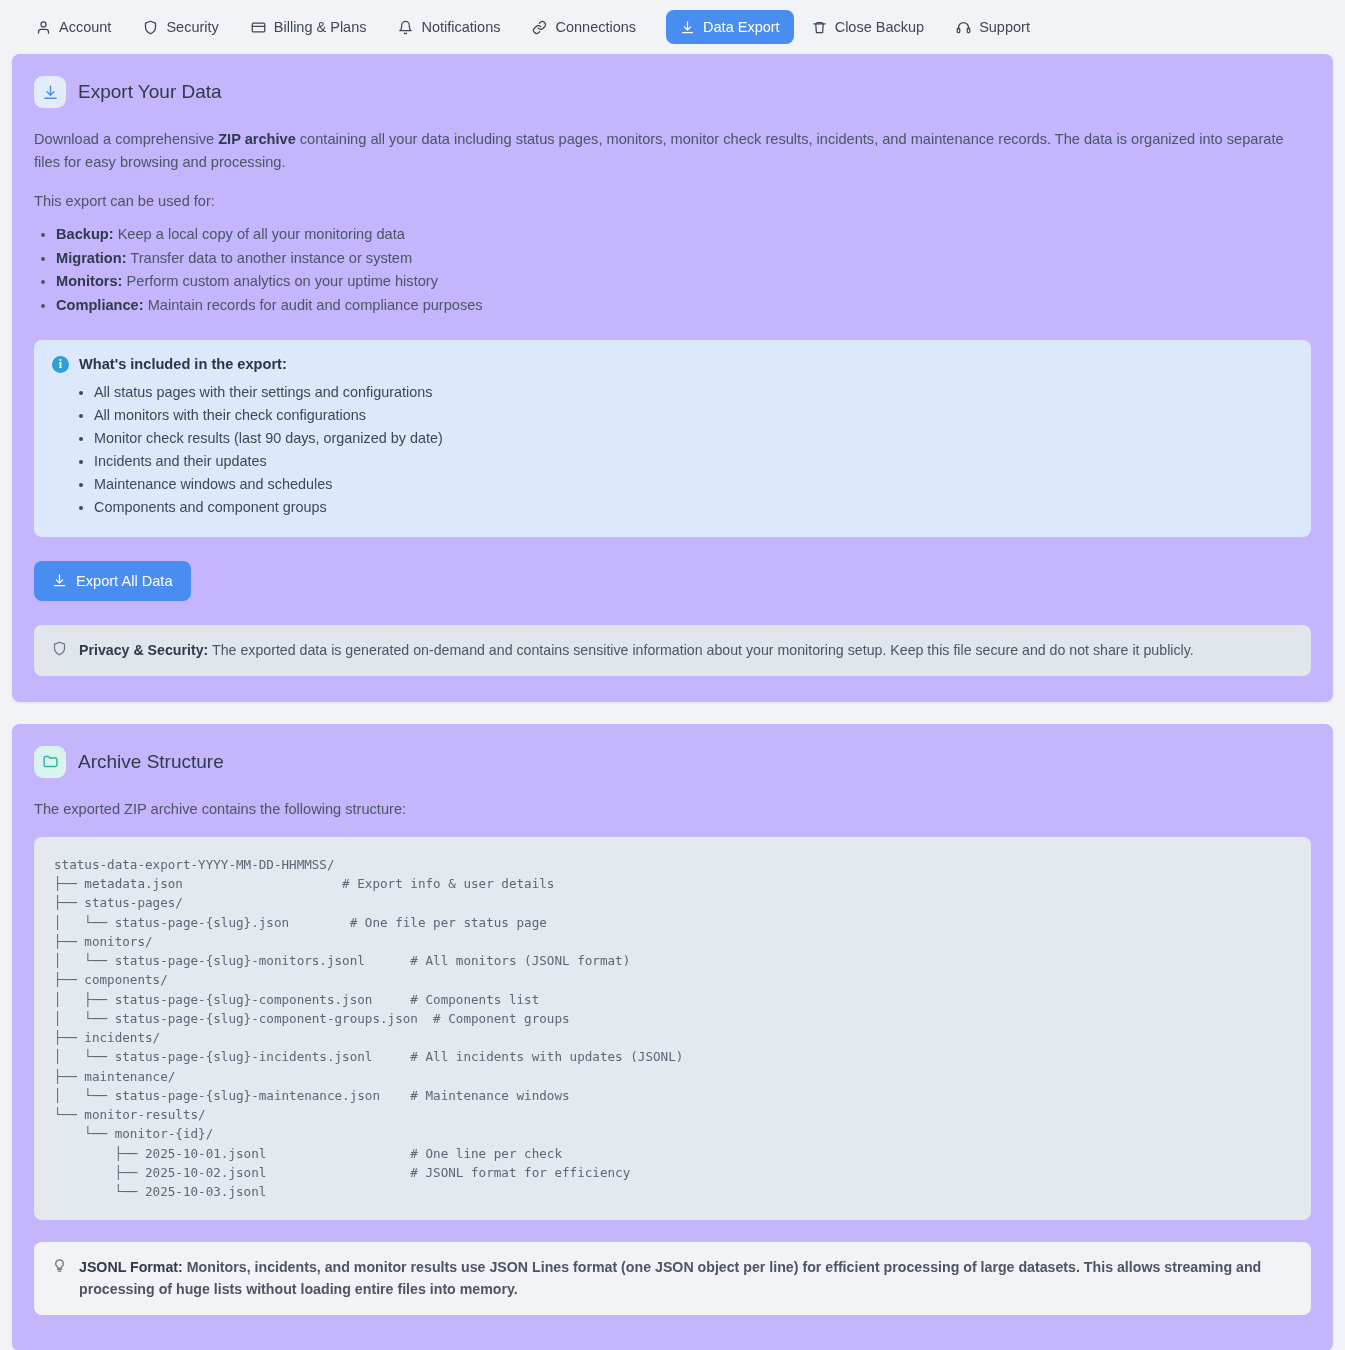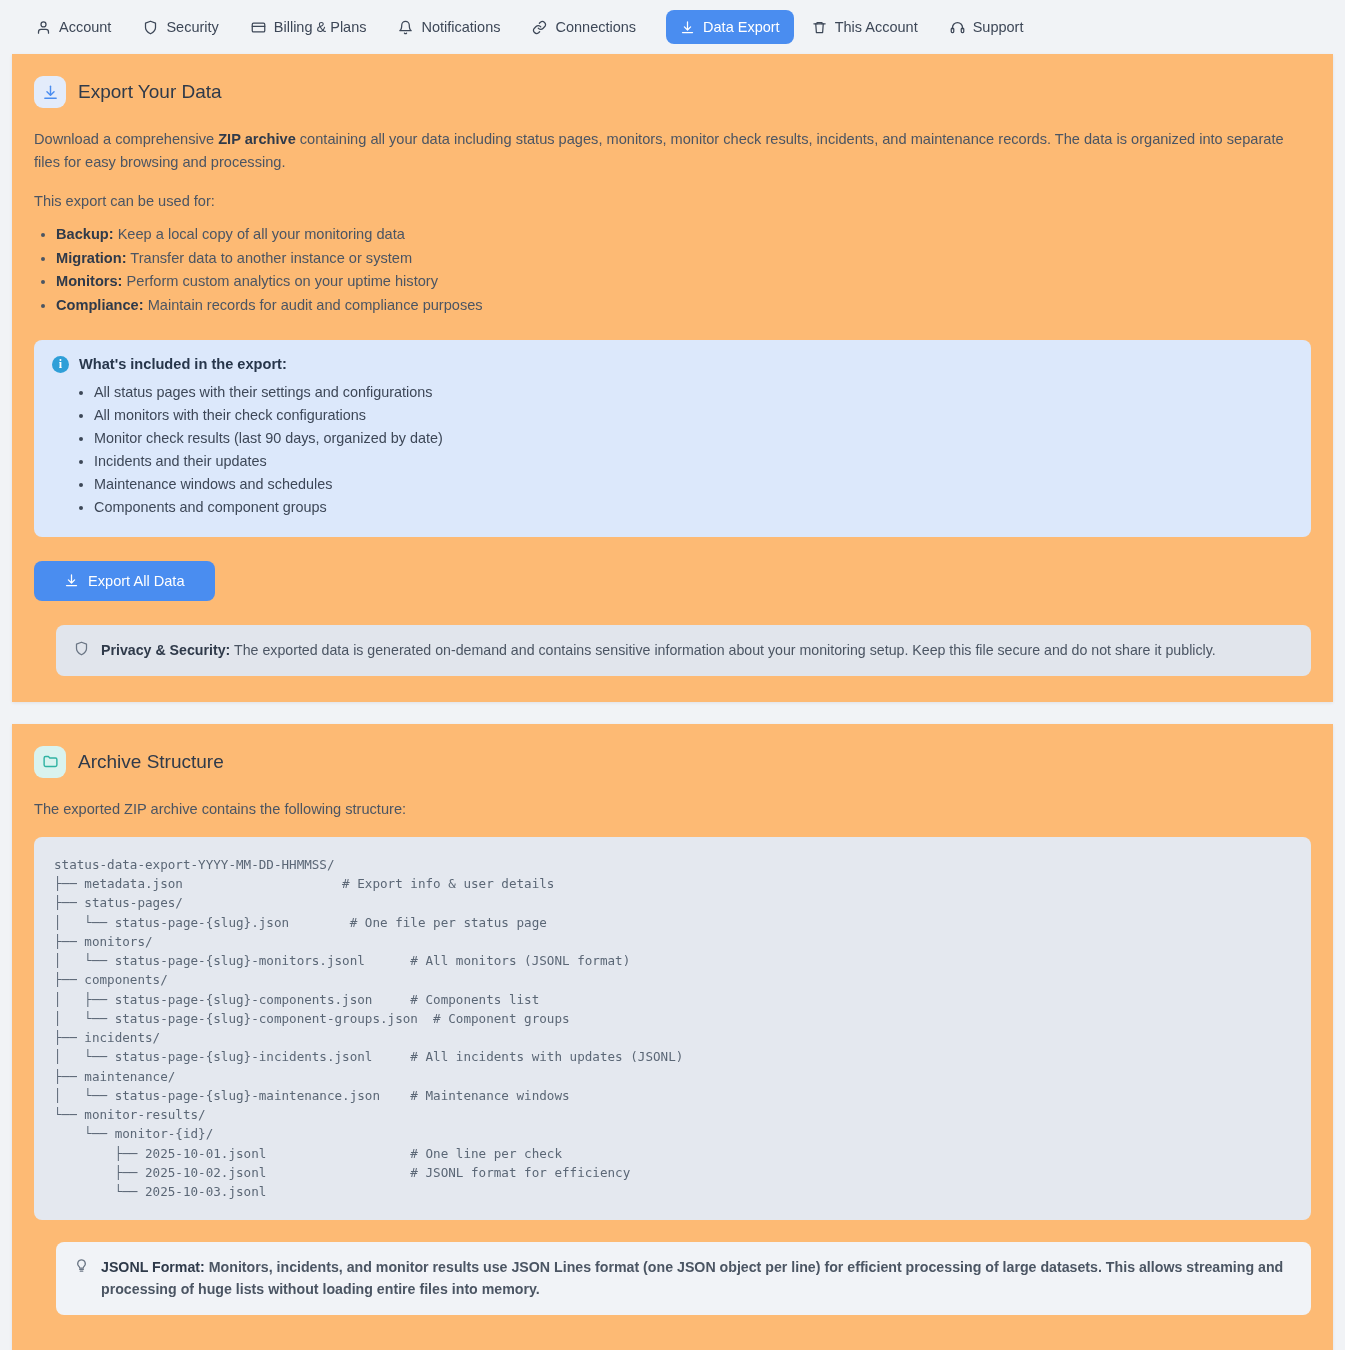--- a/index.html
+++ b/index.html
@@ -37,22 +37,22 @@
   .nav-item.active {
     background: #4a8df0;
     color: #ffffff;
     margin-left: 12px;
   }
   .nav-ico { display: inline-flex; width: 15px; height: 15px; align-items: center; justify-content: center; }
   .nav-ico svg { width: 15px; height: 15px; display: block; }
 
   
   .card {
-    background: #fdba74;
-    border-radius: 0;
+    background: #c4b5fd;
+    border-radius: 8px;
     margin: 0 12px 22px 12px;
     padding: 22px 22px 26px 22px;
     box-shadow: 0 1px 3px rgba(20,30,50,0.08);
   }
   .card-head {
     display: flex;
     align-items: center;
     gap: 12px;
     margin-bottom: 20px;
   }
@@ -129,40 +129,39 @@
 
   
   .btn-export {
     display: inline-flex;
     align-items: center;
     gap: 9px;
     background: #4a8df0;
     color: #ffffff;
     border: none;
     border-radius: 8px;
-    padding: 12px 30px;
+    padding: 12px 18px;
     font-size: 14.6px;
     font-family: "Liberation Sans", sans-serif;
     cursor: pointer;
     margin-bottom: 24px;
   }
   .btn-export svg { width: 15px; height: 15px; display: block; }
 
   
   .notice {
     background: #e1e5ec;
     border-radius: 8px;
     padding: 14px 18px;
     font-size: 14.2px;
     line-height: 1.6;
     color: #4b5563;
     display: flex;
     gap: 12px;
     align-items: flex-start;
-    margin-left: 22px;
   }
   .notice.light { background: #f1f3f7; font-weight: bold; }
   .notice .n-ico { flex: none; margin-top: 2px; color: #6b7685; }
   .notice .n-ico svg { width: 15px; height: 15px; display: block; }
   .notice b { color: #2f3a4a; }
 
   
   .tree {
     background: #e4e8ef;
     border-radius: 8px;
@@ -244,21 +243,21 @@
   </div>
 
   <div class="nav-item">
     <span class="nav-ico">
       <svg viewBox="0 0 24 24" fill="none" stroke="currentColor" stroke-width="2" stroke-linecap="round" stroke-linejoin="round">
           <path d="M3 6h18"></path>
           <path d="M8 6V4h8v2"></path>
           <path d="M6 6l1 14h10l1-14"></path>
         </svg>
     </span>
-    <span>This Account</span>
+    <span>Close Backup</span>
   </div>
 
   <div class="nav-item">
     <span class="nav-ico">
       <svg viewBox="0 0 24 24" fill="none" stroke="currentColor" stroke-width="2" stroke-linecap="round" stroke-linejoin="round">
           <path d="M4 14v-2a8 8 0 0 1 16 0v2"></path>
           <rect x="2" y="13" width="4" height="7" rx="1.5"></rect>
           <rect x="18" y="13" width="4" height="7" rx="1.5"></rect>
         </svg>
     </span>

